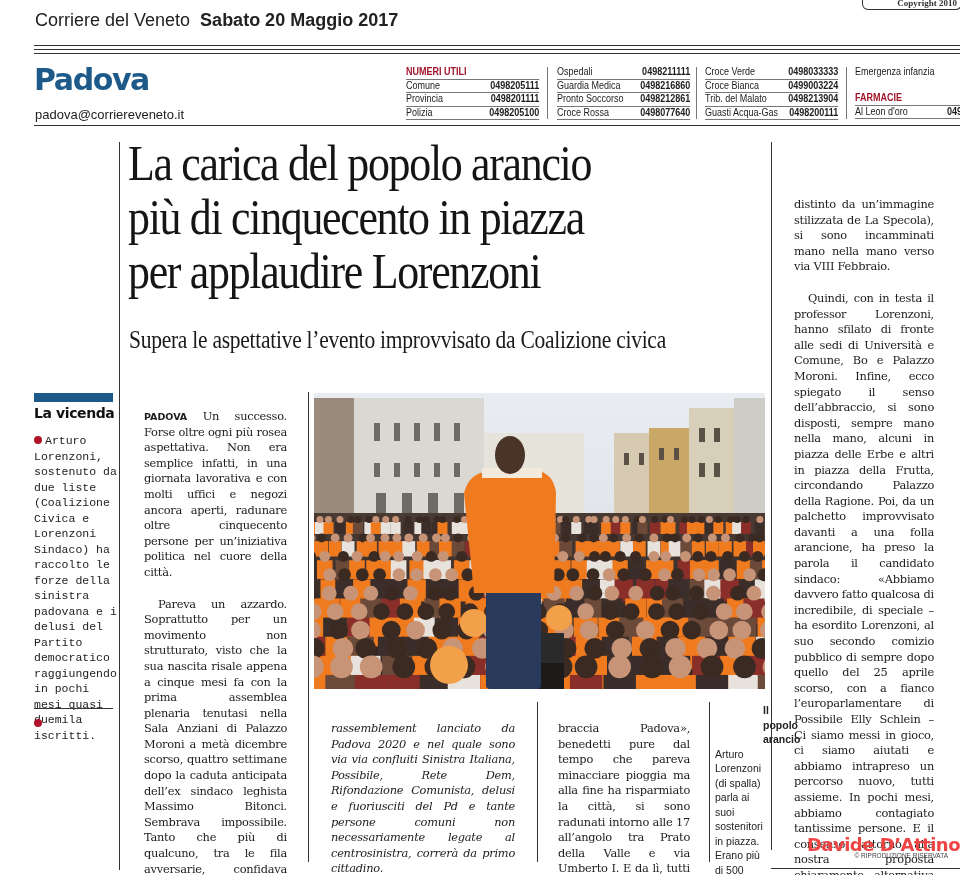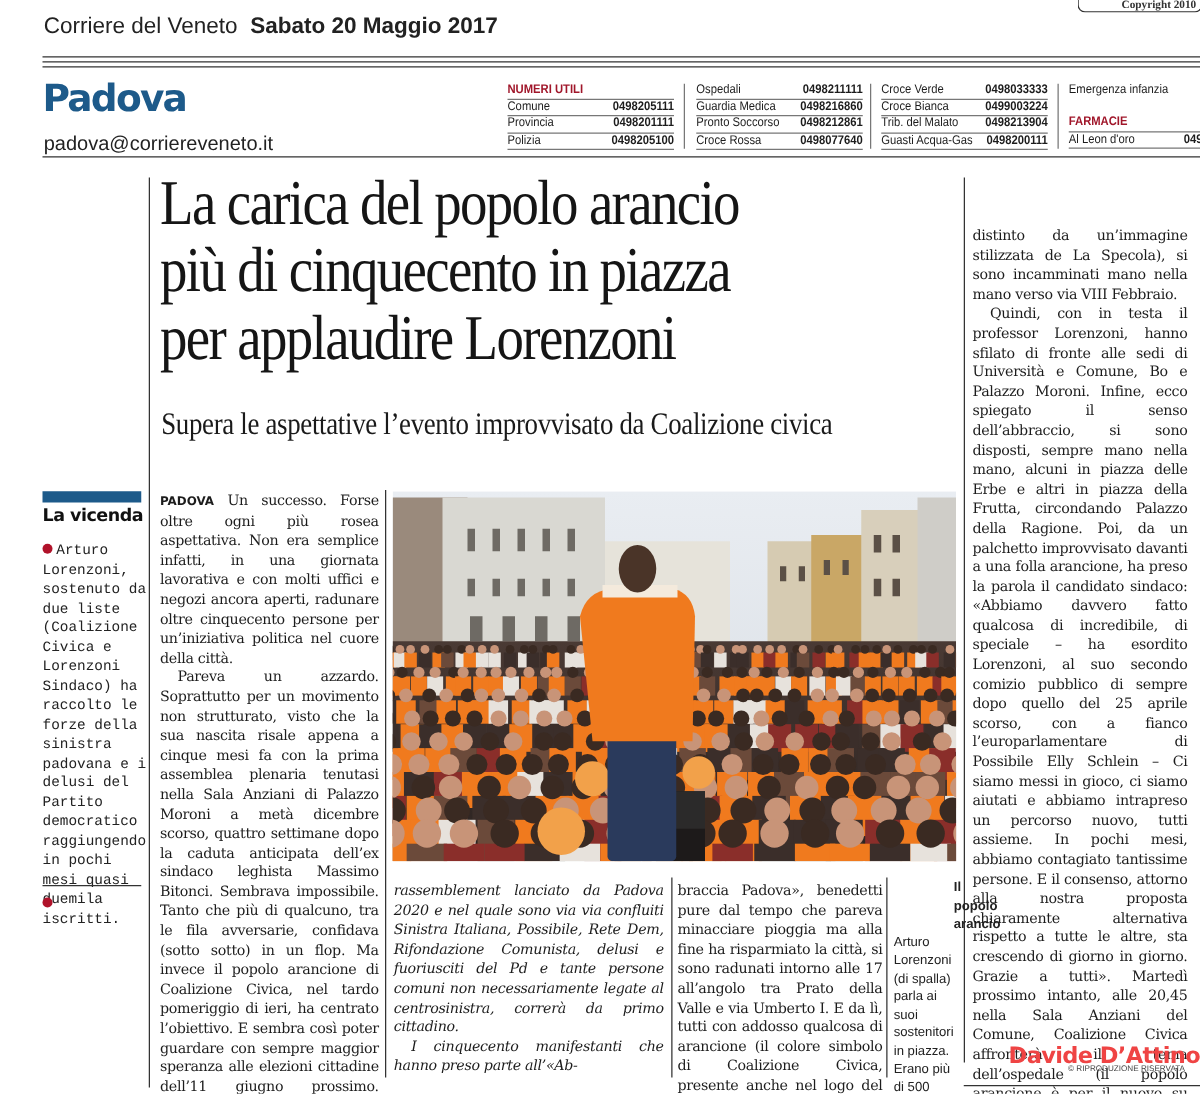--- a/index.html
+++ b/index.html
@@ -8,42 +8,42 @@
 
   
   .copyright { left: 862px; top: -2px; width: 100px; height: 12px; border: 1px solid #333; border-top: none; border-radius: 0 0 6px 6px; font-family: "Liberation Serif", serif; font-weight: bold; font-size: 9px; text-align: right; padding-right: 4px; box-sizing: border-box; line-height: 11px; color: #333; }
 
   .masthead { left: 35px; top: 10px; font-family: "Liberation Sans", sans-serif; font-size: 18px; color: #222; }
   .masthead b { font-weight: bold; }
 
   .rule { background: #333; height: 1px; }
 
   .section-title { left: 34px; top: 62px; font-family: "DejaVu Sans", sans-serif; font-weight: bold; font-size: 30px; color: #1d5a8a; letter-spacing: -1.4px; line-height: 36px; }
-  .email { left: 35px; top: 107px; font-family: "Liberation Sans", sans-serif; font-size: 16px; color: #222; }
+  .email { left: 35px; top: 107px; font-family: "Liberation Sans", sans-serif; font-size: 13px; color: #222; }
 
   
   .nu-block { top: 66px; font-family: "Liberation Sans", sans-serif; font-size: 10px; transform: scaleX(0.9); transform-origin: left top; }
   .nu-row { display: flex; justify-content: space-between; border-bottom: 1px solid #777; height: 12.5px; line-height: 12.5px; }
   .nu-row .num { font-weight: bold; }
   .nu-head { color: #a0162a; font-weight: bold; height: 12.5px; line-height: 12.5px; border-bottom: 1px solid #777; }
   .nu-divider { width: 1px; background: #777; top: 67px; height: 52px; }
 
   
   .headline { left: 128px; top: 136px; font-family: "Liberation Serif", serif; font-size: 51px; line-height: 54px; letter-spacing: -1.5px; color: #151515; transform: scaleX(0.86); transform-origin: left top; white-space: nowrap; }
   .subhead { left: 129px; top: 326px; font-family: "Liberation Serif", serif; font-size: 25px; color: #1a1a1a; transform: scaleX(0.86); transform-origin: left top; white-space: nowrap; letter-spacing: -0.3px; }
 
   
   .vicenda-bar { left: 34px; top: 393px; width: 79px; height: 9px; background: #1d5a8a; }
   .vicenda-title { left: 34px; top: 405px; font-family: "DejaVu Sans", sans-serif; font-weight: bold; font-size: 14px; color: #111; letter-spacing: -0.4px; }
   .vicenda-text { left: 34px; width: 84px; font-family: "Liberation Sans", sans-serif; font-size: 11.5px; line-height: 15.5px; color: #222; }
   .bullet { display: inline-block; width: 8px; height: 8px; border-radius: 50%; background: #b0122a; margin-right: 3px; vertical-align: 0px; }
 
   
   .col { font-family: "DejaVu Serif", serif; font-size: 11.4px; line-height: 15.6px; text-align: justify; color: #1c1c1c; letter-spacing: -0.25px; }
-  .col p { margin: 0; }
+  .col p { margin: 16px; }
   .col p.indent { text-indent: 14px; }
   .dateline { font-family: "DejaVu Sans", sans-serif; font-weight: bold; font-size: 9.5px; letter-spacing: 0; }
 
   .vline { width: 1px; background: #333; }
 
   .caption { left: 715px; top: 703px; width: 50px; font-family: "Liberation Sans", sans-serif; font-size: 10.5px; line-height: 14.5px; color: #222; }
   .caption b { display: block; font-weight: bold; margin-left: 48px; }
 
   .byline { right: 0; top: 834px; font-family: "DejaVu Sans", sans-serif; font-weight: bold; font-size: 18px; color: #ef4444; letter-spacing: -0.5px; }
   .rights { right: 12px; top: 852px; font-family: "Liberation Sans", sans-serif; font-size: 6.5px; color: #444; }

